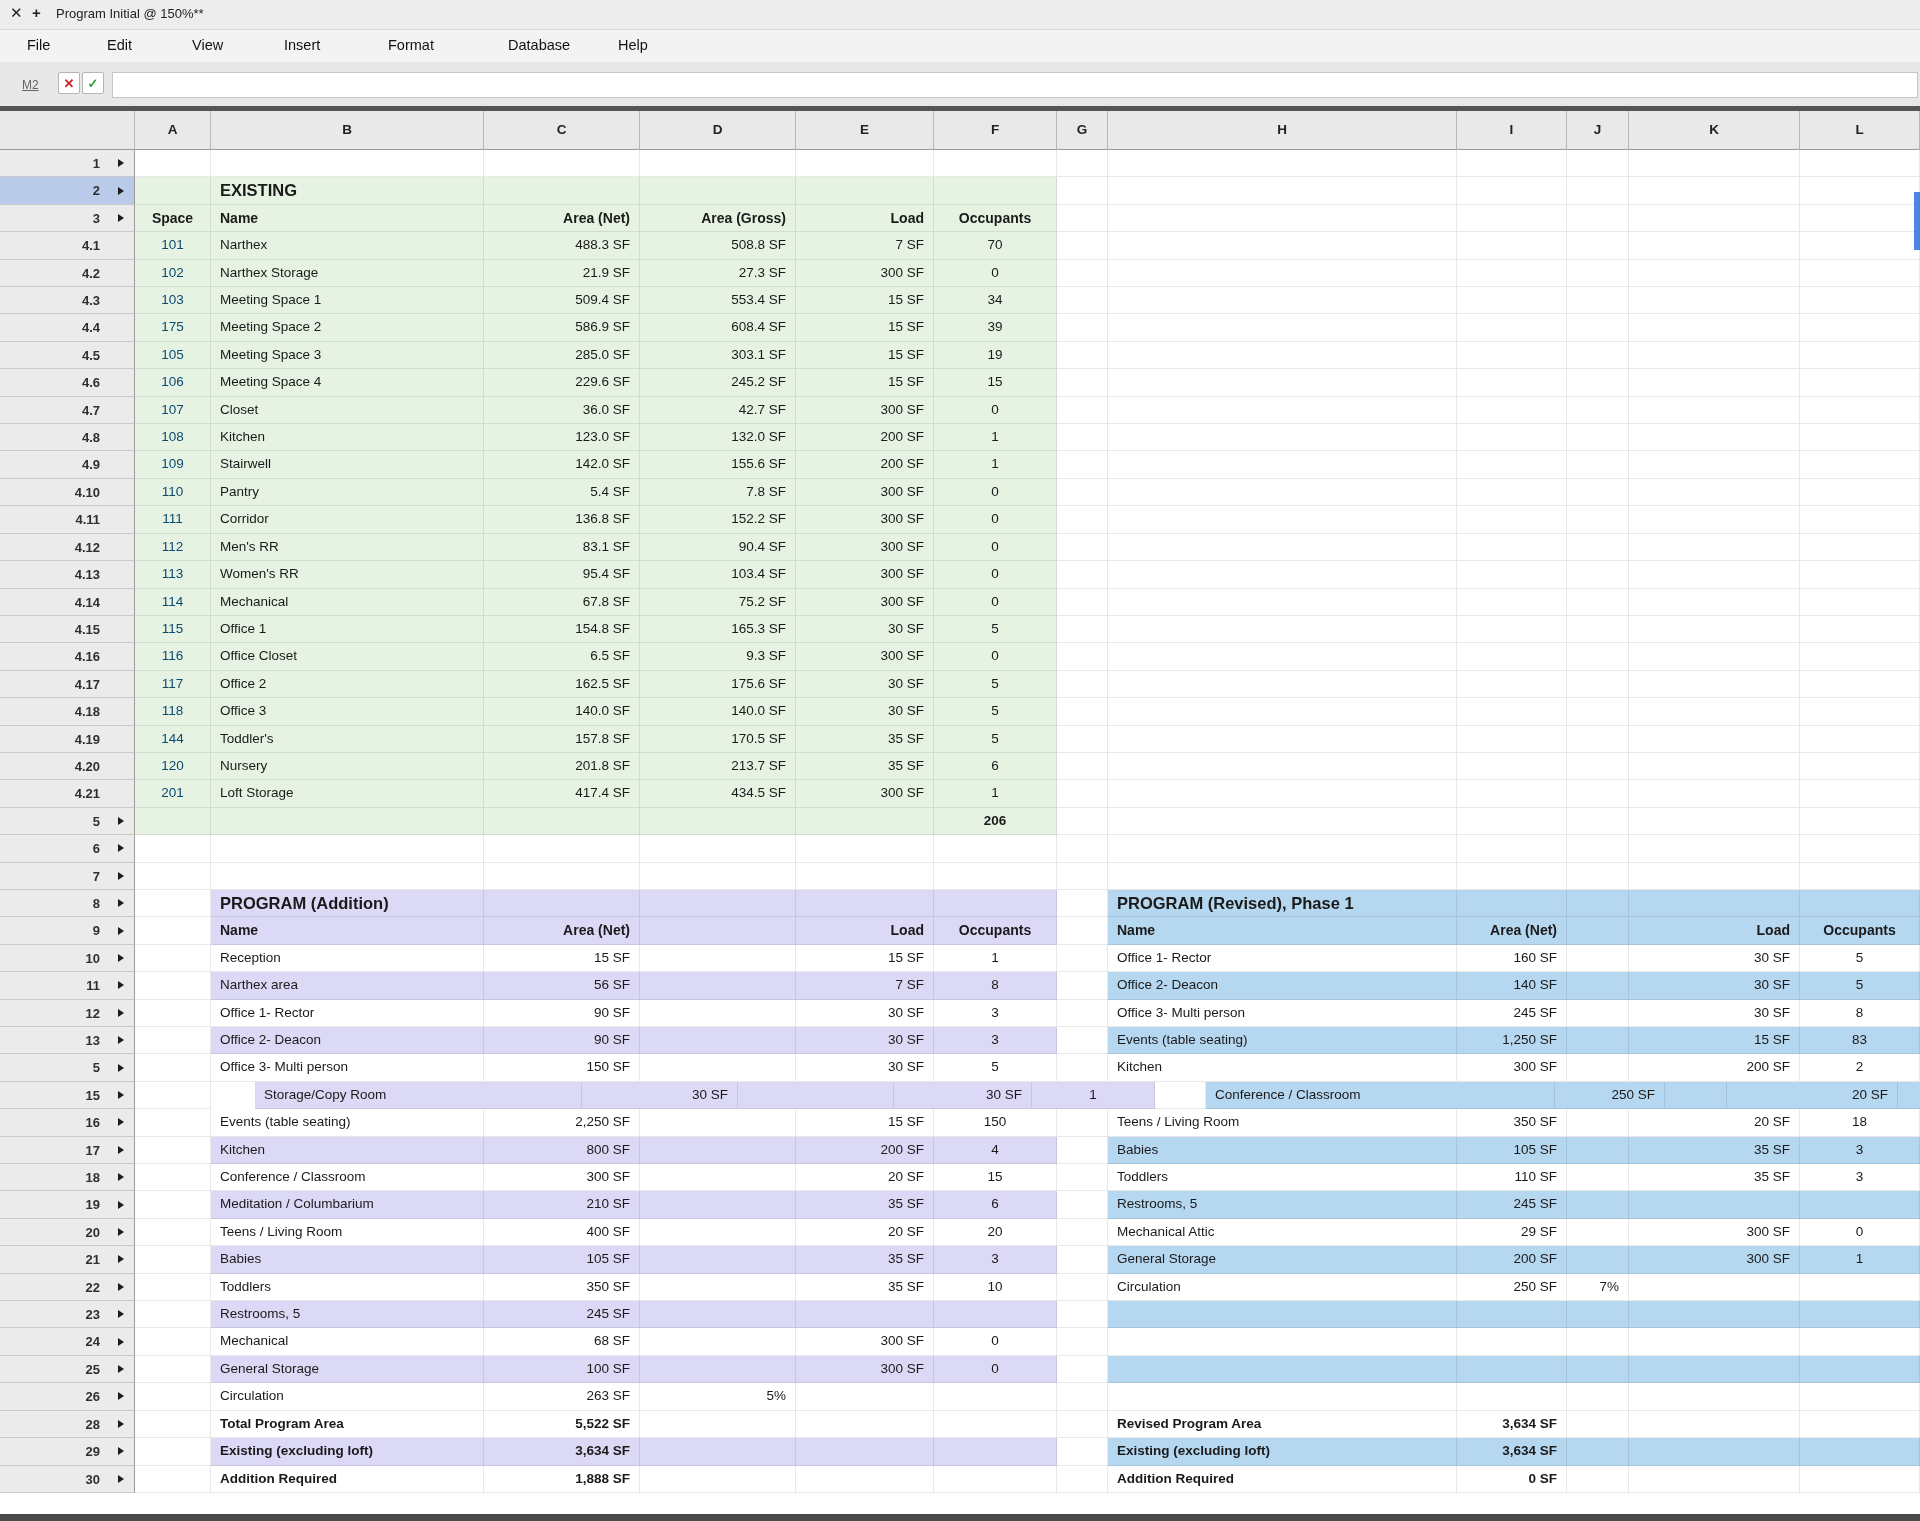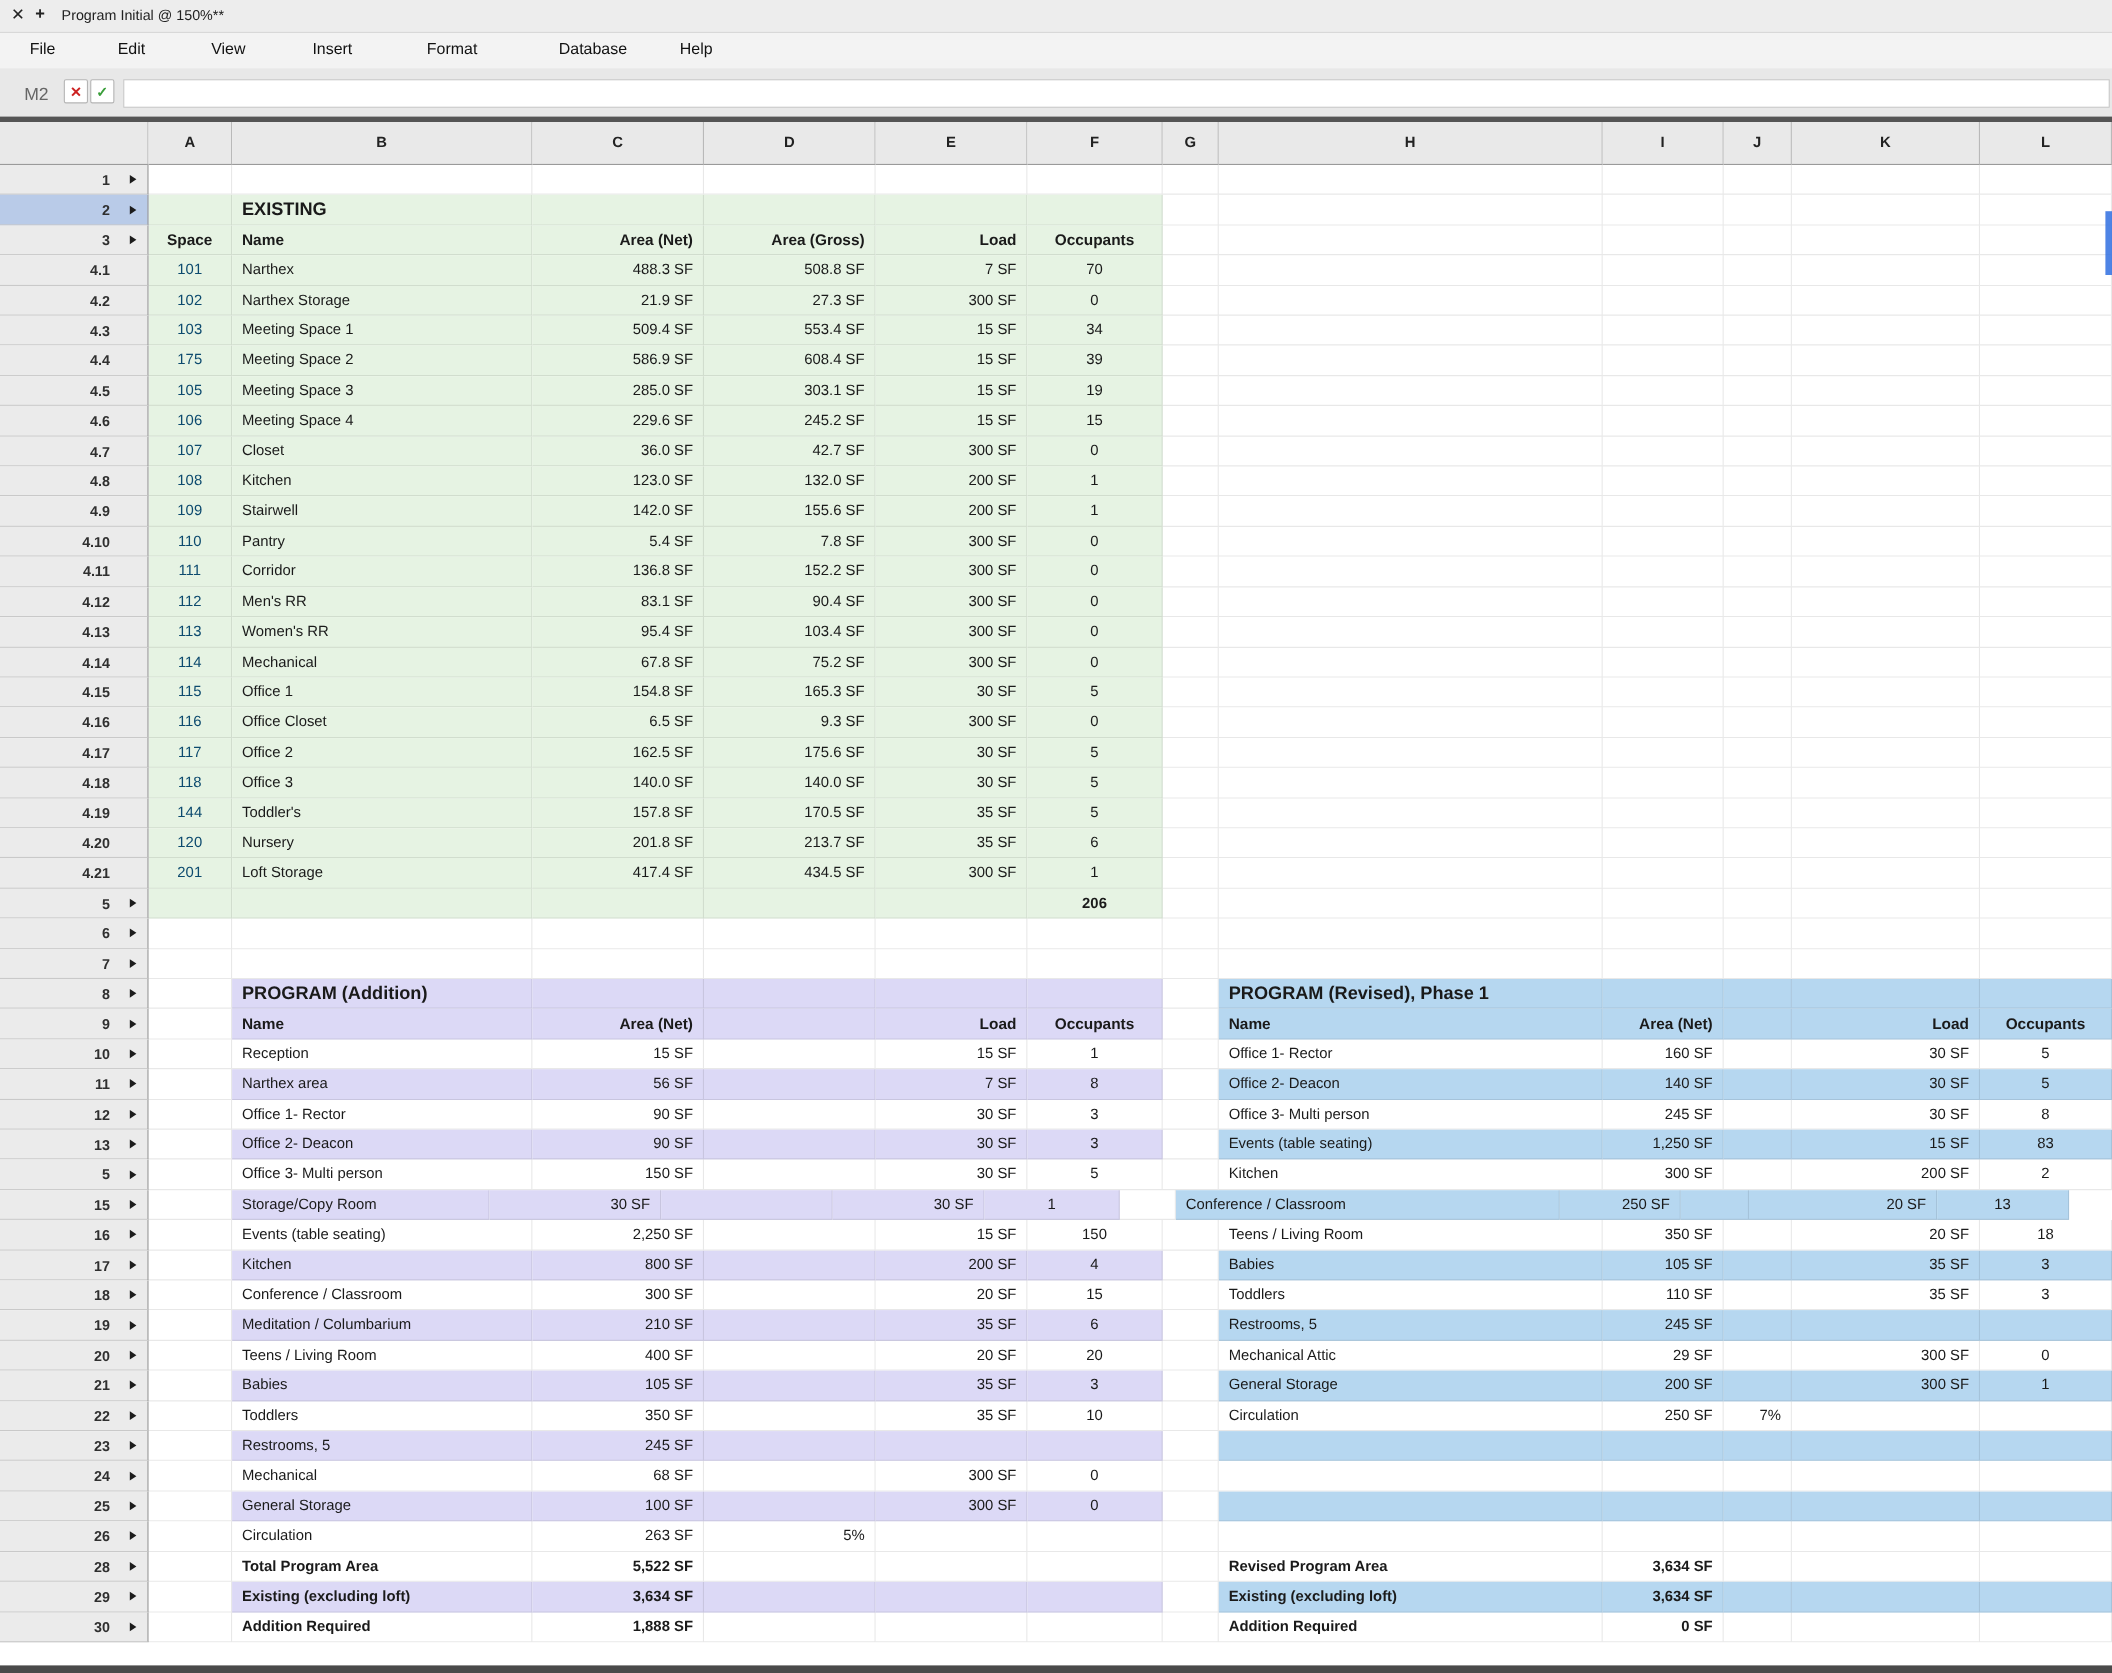--- a/index.html
+++ b/index.html
@@ -7,21 +7,21 @@
        font-family:"Liberation Sans",sans-serif;color:#1a1a1a;}
   
   .titlebar{position:absolute;top:0;left:0;width:1920px;height:30px;background:#ededed;
             border-bottom:1px solid #d8d8d8;box-sizing:border-box;}
   .titlebar .glyph{position:absolute;top:4px;font-size:15px;color:#222;}
   .titlebar .tname{position:absolute;left:56px;top:6px;font-size:13px;color:#222;}
   .menubar{position:absolute;top:30px;left:0;width:1920px;height:32px;background:#f3f3f3;}
   .menubar span{position:absolute;top:7px;font-size:14.5px;color:#111;}
   .formulabar{position:absolute;top:62px;left:0;width:1920px;height:44px;background:#e8e8e8;
               border-bottom:5px solid #555;box-sizing:content-box;}
-  .cellref{position:absolute;left:22px;top:16px;font-size:16px;color:#666;}
+  .cellref{position:absolute;left:22px;top:16px;font-size:12px;color:#666;text-decoration:underline;}
   .fbtn{position:absolute;top:10px;width:22px;height:22px;background:#fff;border:1px solid #b5b5b5;
         border-radius:2px;text-align:center;line-height:21px;font-size:13px;font-weight:bold;box-sizing:border-box;}
   .fbtn.cancel{left:58px;color:#cc2222;}
   .fbtn.accept{left:82px;color:#3a9e3a;}
   .finput{position:absolute;left:112px;top:10px;width:1792px;height:24px;border:1px solid #c6c6c6;
           background:#fff;font-size:13px;padding:0 6px;box-sizing:content-box;outline:none;
           font-family:"Liberation Sans",sans-serif;}
   
   #col-headers{position:absolute;top:111px;left:0;display:flex;height:39px;}
   #col-headers .ch{height:39px;background:#e9e9e9;border-right:1px solid #b9b9b9;
@@ -600,21 +600,21 @@
       <div class="c" style="width: 51px;"></div>
       <div class="c al" style="width: 349px;">Kitchen</div>
       <div class="c ar" style="width: 110px;">300 SF</div>
       <div class="c" style="width: 62px;"></div>
       <div class="c ar" style="width: 171px;">200 SF</div>
       <div class="c ac" style="width: 120px;">2</div>
     </div>
     <div class="srow">
       <div class="rh"><span>15</span><span class="tri"></span></div>
       <div class="c" style="width: 76px;"></div>
-      <div class="c bg-lav al" style="width: 234px;">Storage/Copy Room</div>
+      <div class="c bg-lav al" style="width: 327px; margin-left: 44px;">Storage/Copy Room</div>
       <div class="c bg-lav ar" style="width: 156px;">30 SF</div>
       <div class="c bg-lav" style="width: 156px;"></div>
       <div class="c bg-lav ar" style="width: 138px;">30 SF</div>
       <div class="c bg-lav ac" style="width: 123px;">1</div>
       <div class="c" style="width: 51px;"></div>
       <div class="c bg-blue al" style="width: 349px;">Conference / Classroom</div>
       <div class="c bg-blue ar" style="width: 110px;">250 SF</div>
       <div class="c bg-blue" style="width: 62px;"></div>
       <div class="c bg-blue ar" style="width: 171px;">20 SF</div>
       <div class="c bg-blue ac" style="width: 120px;">13</div>

